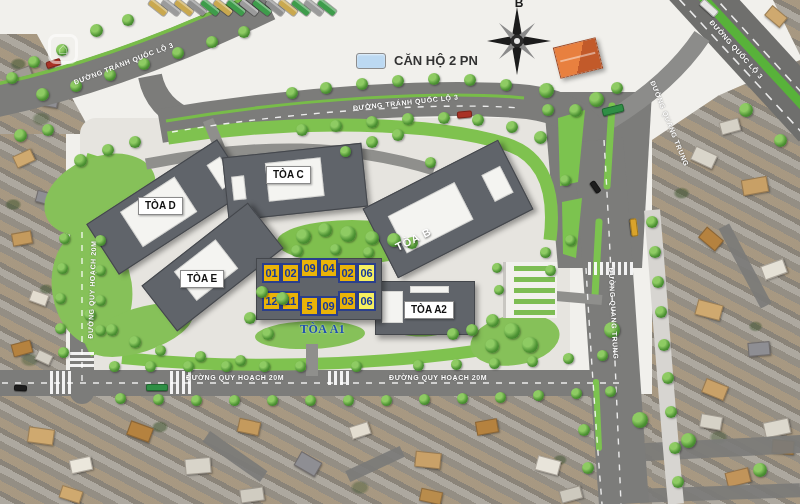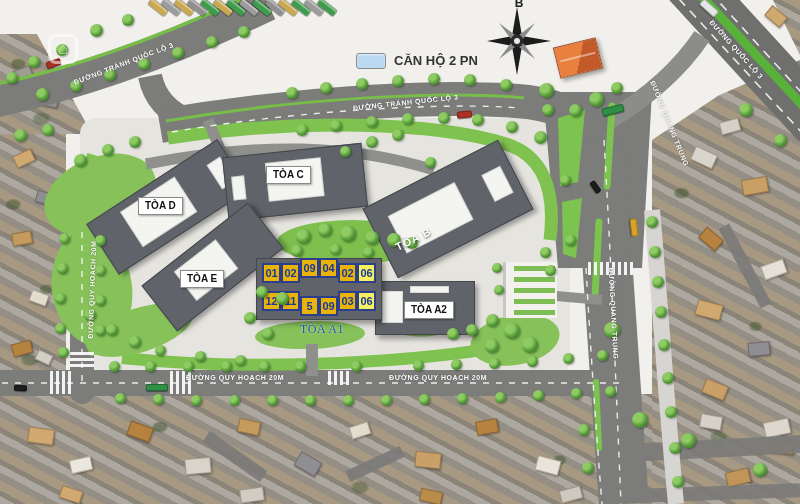--- a/index.html
+++ b/index.html
@@ -36,21 +36,21 @@
     background-position:8px 4px;background-size:calc(100% - 10px) 100%;background-repeat:no-repeat;}
   .bldg{position:absolute;z-index:5;background:#60646a;border:1px solid #44474c;
     box-shadow:3px 4px 5px rgba(0,0,0,.35);}
   .bldg i{position:absolute;background:#f4f4f1;box-shadow:inset 0 0 0 1px rgba(0,0,0,.12);}
   .blabel{position:absolute;z-index:8;background:#fff;border:1px solid #8a8a8a;color:#111;
     font-weight:bold;font-size:10px;line-height:1;padding:3px 6px;white-space:nowrap;
     box-shadow:1px 1px 2px rgba(0,0,0,.35);}
   .blabel-ondark{position:absolute;z-index:8;color:#fff;font-weight:bold;font-size:11px;
     letter-spacing:1px;white-space:nowrap;text-shadow:0 1px 2px rgba(0,0,0,.6);}
   #a1-label{position:absolute;z-index:8;color:#1d4fae;font-family:"Liberation Serif",serif;
-    font-weight:normal;font-size:12px;letter-spacing:.5px;text-shadow:0 0 2px rgba(255,255,255,.8);}
+    font-weight:bold;font-size:12px;letter-spacing:.5px;text-shadow:0 0 2px rgba(255,255,255,.8);}
 
   
   .ucell{position:absolute;z-index:6;width:19px;height:20px;border:2px solid #2b3f8c;
     color:#16399c;font-weight:bold;font-size:11px;display:flex;align-items:center;
     justify-content:center;background:#eab308;}
   .ucell.u3{background:#f6ef5f;}
 
   
   .rlabel{position:absolute;z-index:8;color:#fff;font-weight:bold;font-size:10px;
     letter-spacing:.8px;white-space:nowrap;text-shadow:0 0 2px rgba(0,0,0,.55);

